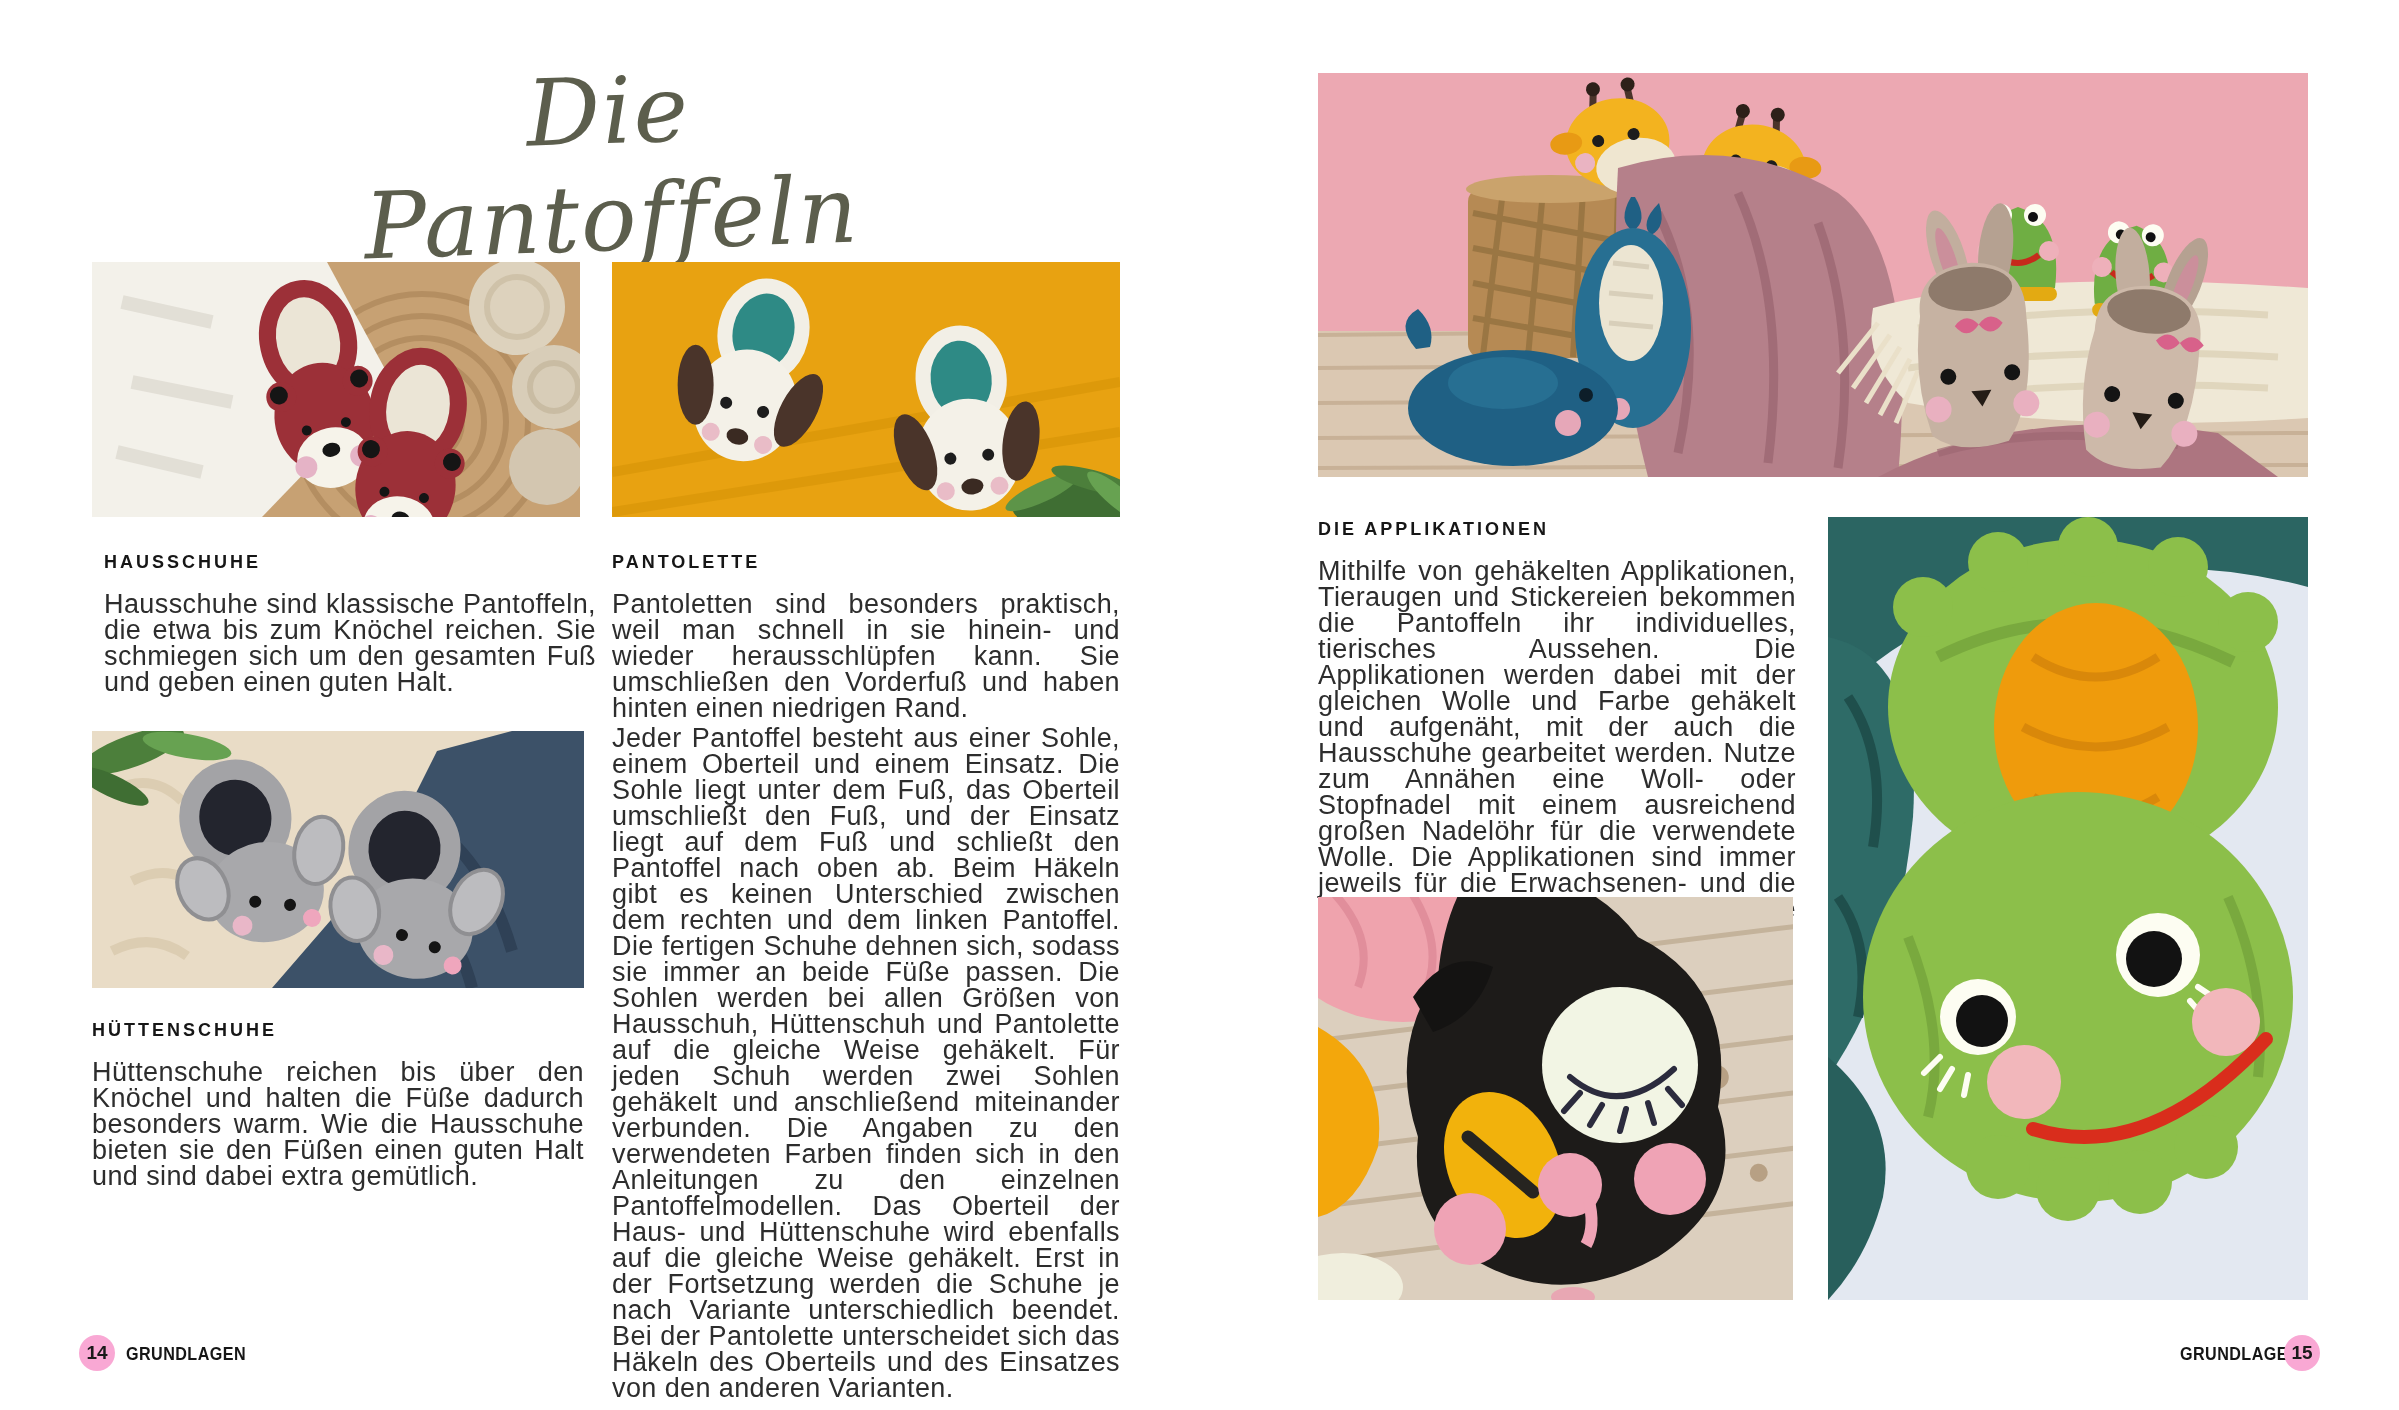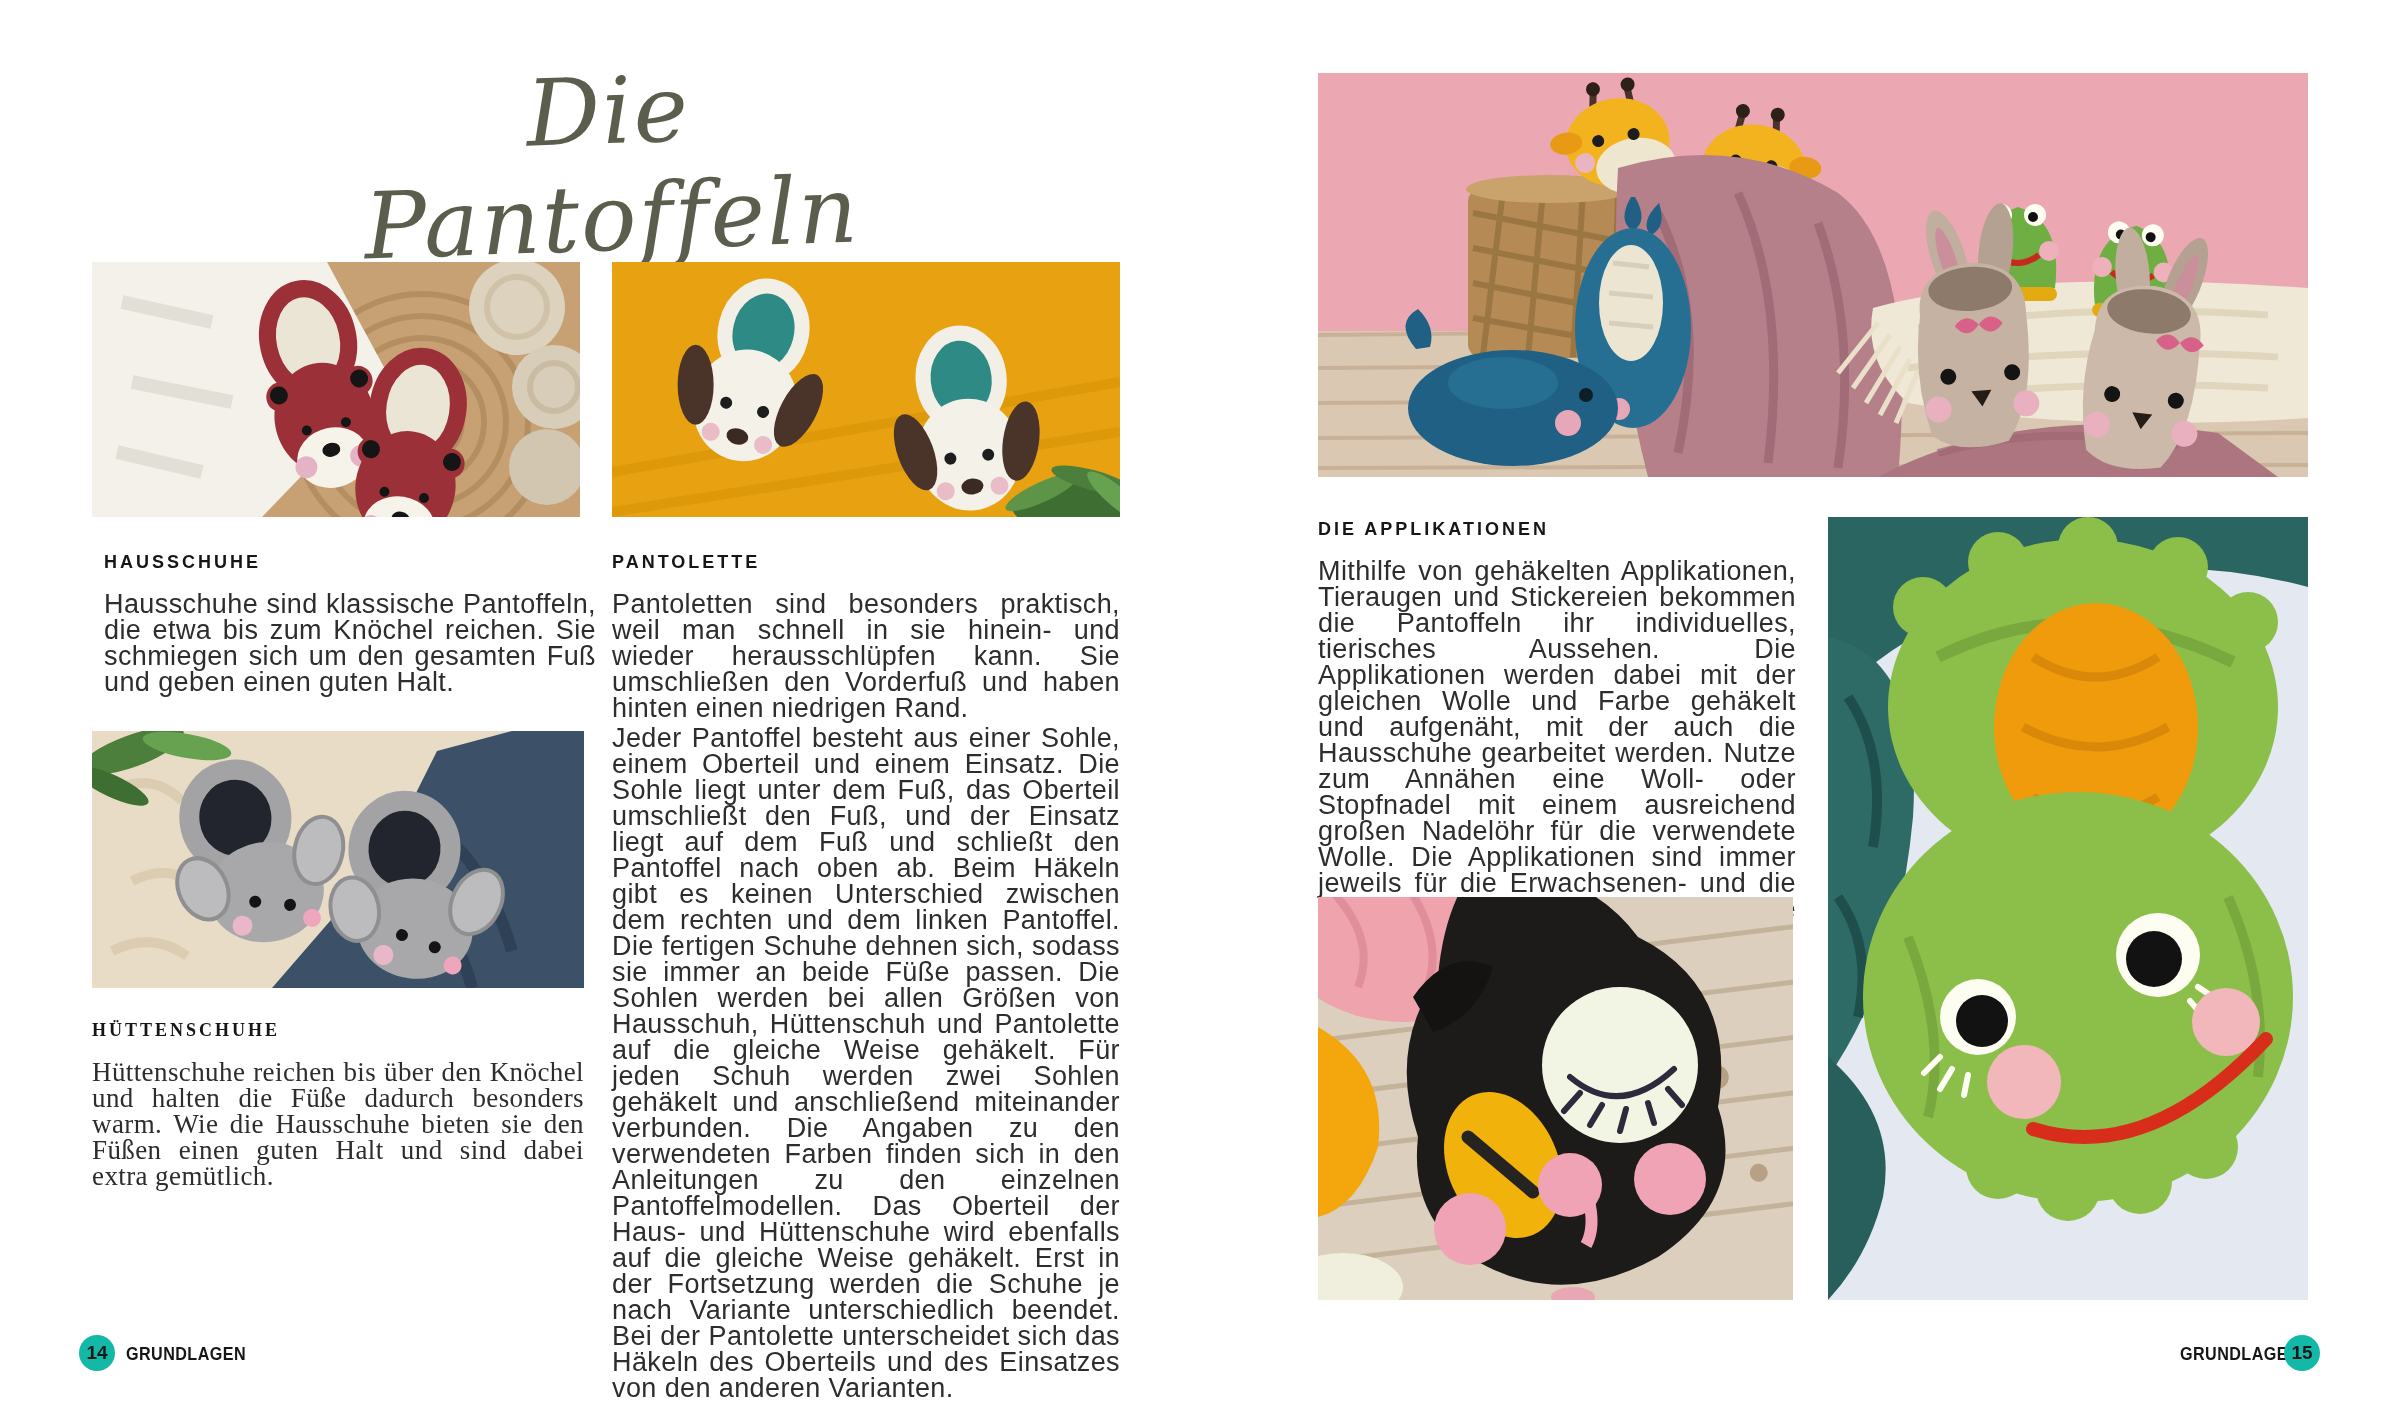--- a/index.html
+++ b/index.html
@@ -20,21 +20,21 @@
   .body-text {
     font-size:27px; line-height:26px; letter-spacing:0.4px; color:#2d2d2d;
     text-align:justify;
   }
   .col { position:absolute; }
   .para-gap { margin-top:4px; }
 
   
   .page-circle {
     position:absolute; width:36px; height:36px; border-radius:50%;
-    background:#14b8a6; color:#1a1a1a; font-weight:700; font-size:19px;
+    background:#f9a8d4; color:#1a1a1a; font-weight:700; font-size:19px;
     line-height:36px; text-align:center;
   }
   .footer-label {
     position:absolute; font-weight:700; font-size:19px; letter-spacing:0.5px;
     color:#161616; transform:scaleX(0.85); white-space:nowrap;
   }
 
   
   .photo { position:absolute; overflow:hidden; background:#ddd; }
   .photo svg { display:block; }
@@ -165,21 +165,21 @@
         <ellipse cx="8" cy="108" rx="24" ry="32" fill="#bcbcbf" stroke="#8f8f92" stroke-width="4" transform="rotate(-18 8 108)"></ellipse>
         <ellipse cx="128" cy="86" rx="24" ry="34" fill="#bcbcbf" stroke="#8f8f92" stroke-width="4" transform="rotate(20 128 86)"></ellipse>
         <circle cx="58" cy="128" r="6" fill="#141414"></circle>
           <circle cx="92" cy="136" r="6" fill="#141414"></circle>
         <circle cx="112" cy="152" r="9" fill="#efa6bd"></circle>
         <circle cx="42" cy="150" r="10" fill="#e9b7c8"></circle>
       </g>
     </svg>
   </div>
 
-  <div class="col" style="left:92px; top:1020px; width:492px;font-family:Liberation Serif, serif;">
+  <div class="col" style="left:92px; top:1020px; width:492px;">
     <div class="heading">HÜTTENSCHUHE</div>
     <p class="body-text">Hüttenschuhe reichen bis über den Knöchel und halten die Füße dadurch besonders warm. Wie die Hausschuhe bieten sie den Füßen einen guten Halt und sind dabei extra gemütlich.</p>
   </div>
 
   <div class="col" style="left:612px; top:552px; width:508px;">
     <div class="heading">PANTOLETTE</div>
     <p class="body-text">Pantoletten sind besonders praktisch, weil man schnell in sie hinein- und wieder herausschlüpfen kann. Sie umschließen den Vorderfuß und haben hinten einen niedrigen Rand.</p>
     <p class="body-text para-gap">Jeder Pantoffel besteht aus einer Sohle, einem Oberteil und einem Einsatz. Die Sohle liegt unter dem Fuß, das Oberteil umschließt den Fuß, und der Einsatz liegt auf dem Fuß und schließt den Pantoffel nach oben ab. Beim Häkeln gibt es keinen Unterschied zwischen dem rechten und dem linken Pantoffel. Die fertigen Schuhe dehnen sich, sodass sie immer an beide Füße passen. Die Sohlen werden bei allen Größen von Hausschuh, Hüttenschuh und Pantolette auf die gleiche Weise gehäkelt. Für jeden Schuh werden zwei Sohlen gehäkelt und anschließend miteinander verbunden. Die Angaben zu den verwendeten Farben finden sich in den Anleitungen zu den einzelnen Pantoffelmodellen. Das Oberteil der Haus- und Hüttenschuhe wird ebenfalls auf die gleiche Weise gehäkelt. Erst in der Fortsetzung werden die Schuhe je nach Variante unterschiedlich beendet. Bei der Pantolette unterscheidet sich das Häkeln des Oberteils und des Einsatzes von den anderen Varianten.</p>
   </div>
 

